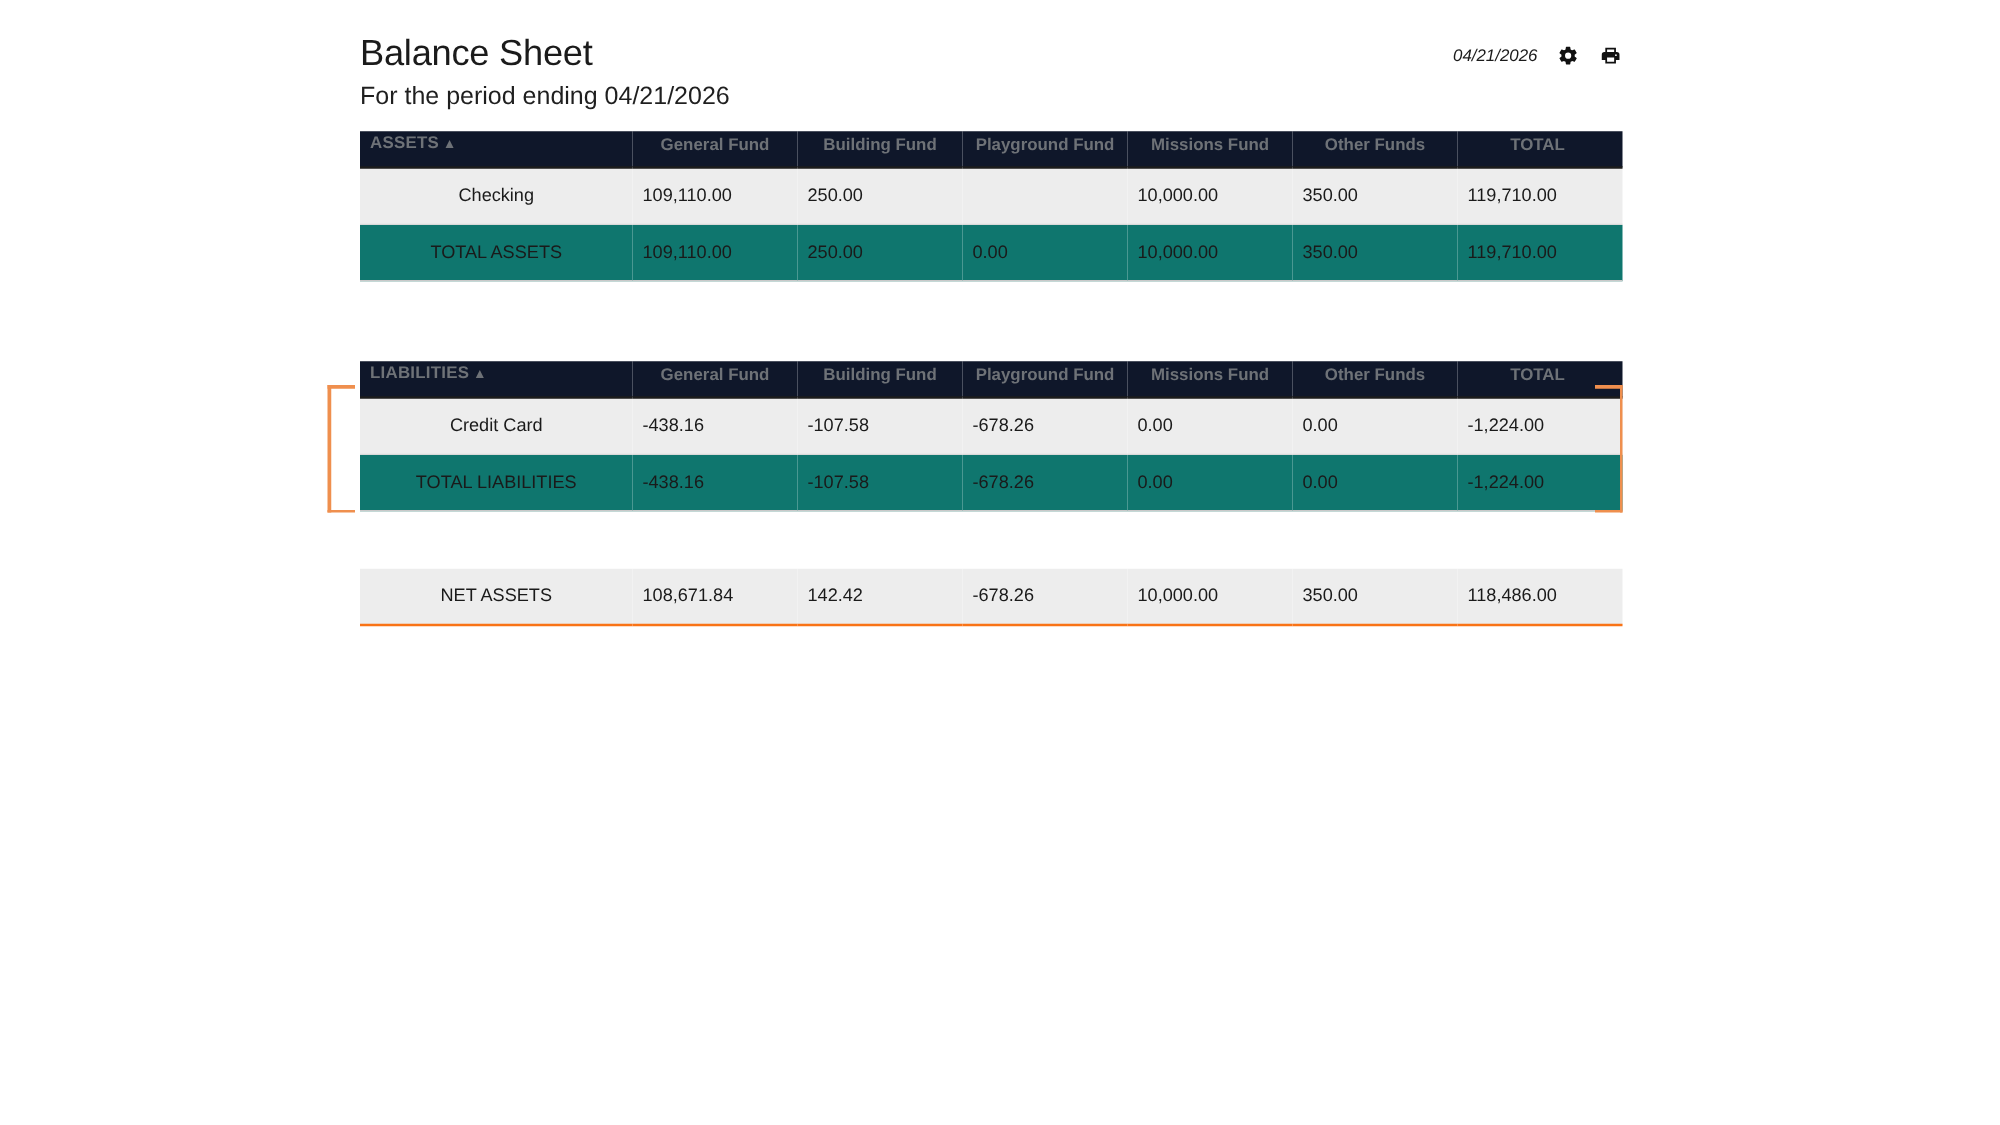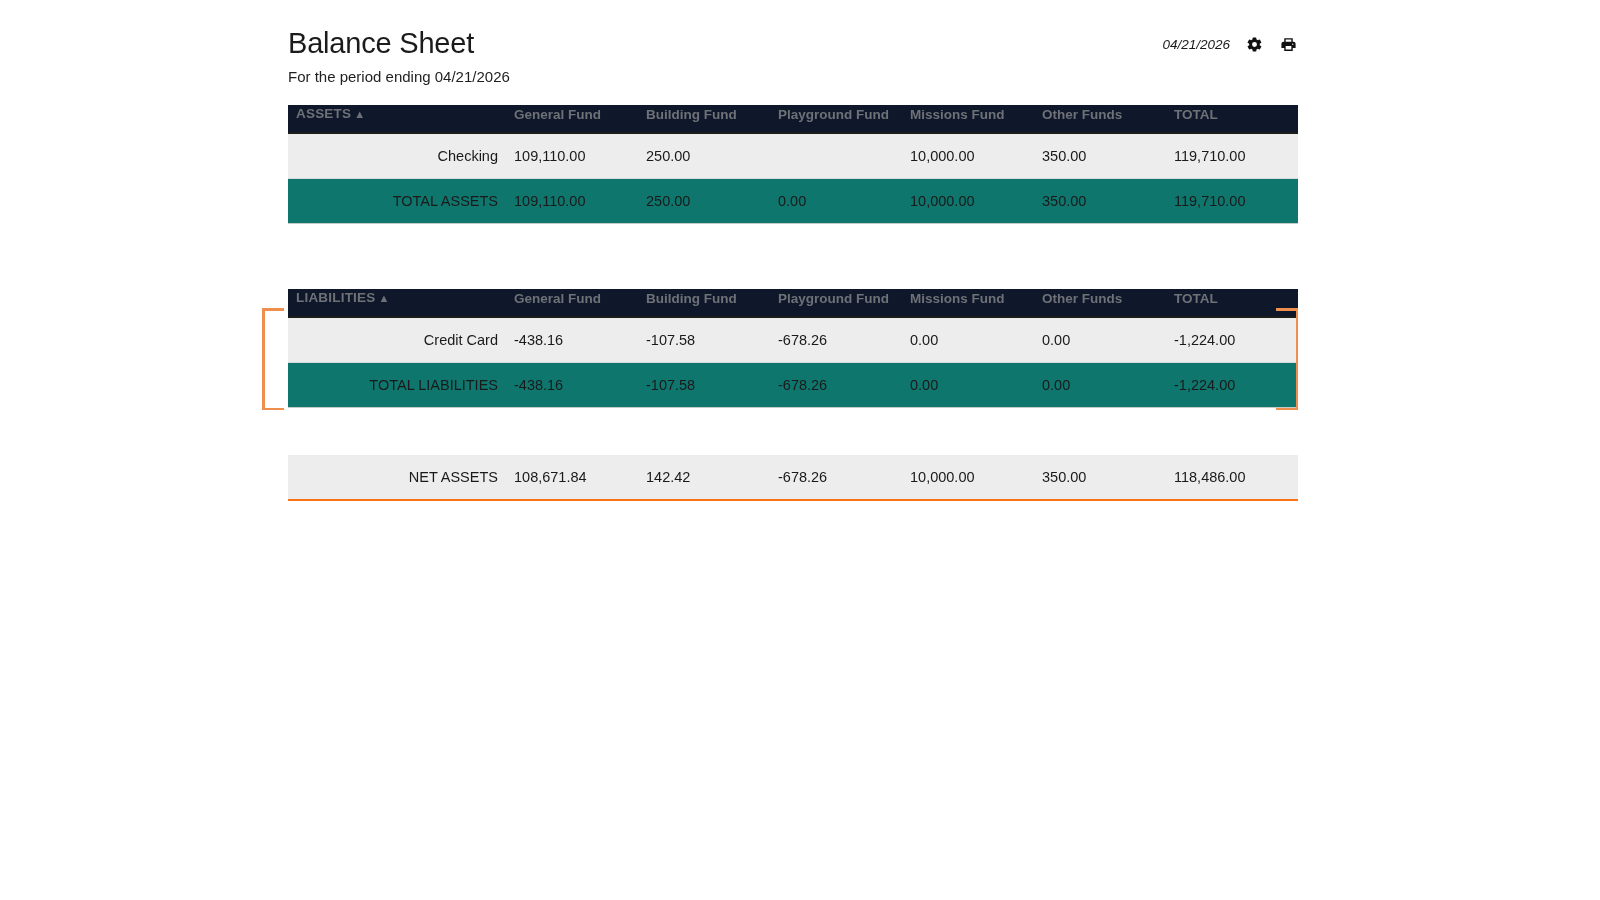--- a/index.html
+++ b/index.html
@@ -36,21 +36,21 @@
   .title-block { display: block; }
   .report-title {
     font-size: 29px;
     font-weight: 400;
     letter-spacing: -0.2px;
     line-height: 34px;
     color: #1b1b1b;
     margin: 0;
   }
   .report-subtitle {
-    font-size: 15px;
+    font-size: 20px;
     font-weight: 400;
     line-height: 20px;
     color: #1f1f1f;
     margin: 7px 0 0 0;
   }
 
   .header-actions {
     display: flex;
     align-items: center;
     gap: 14px;
@@ -103,32 +103,32 @@
     vertical-align: bottom;
     line-height: 17px;
     border: none;
     background: #0f172a;
   }
   th.label-col {
     text-align: left;
     padding-left: 10px;
     letter-spacing: 0.2px;
   }
-  th.num-col { text-align: left; }
+  th.num-col { text-align: center; }
   th.num-col.pad-right { padding-right: 12px; }
   .sort-caret { font-size: 11px; display: inline-block; margin-left: 3px; }
 
   table.fin tbody td {
     font-size: 14.5px;
     color: #1a1a1a;
     padding: 13px 8px;
     line-height: 18px;
     font-weight: 400;
   }
-  td.label-col { text-align: right; padding-left: 10px; }
+  td.label-col { text-align: center; padding-left: 10px; }
   td.num-col   { text-align: left; }
   td.num-col.pad-right { padding-right: 12px; }
 
   tr.striped td { background: #ededed; }
   tr.plain td   { background: #0f766e; }
 
   
   tr.head-rule td { border-top: 2.5px solid #1c1c1c; }
   
   tr.striped td { border-bottom: 1px solid #d9d9d9; }

